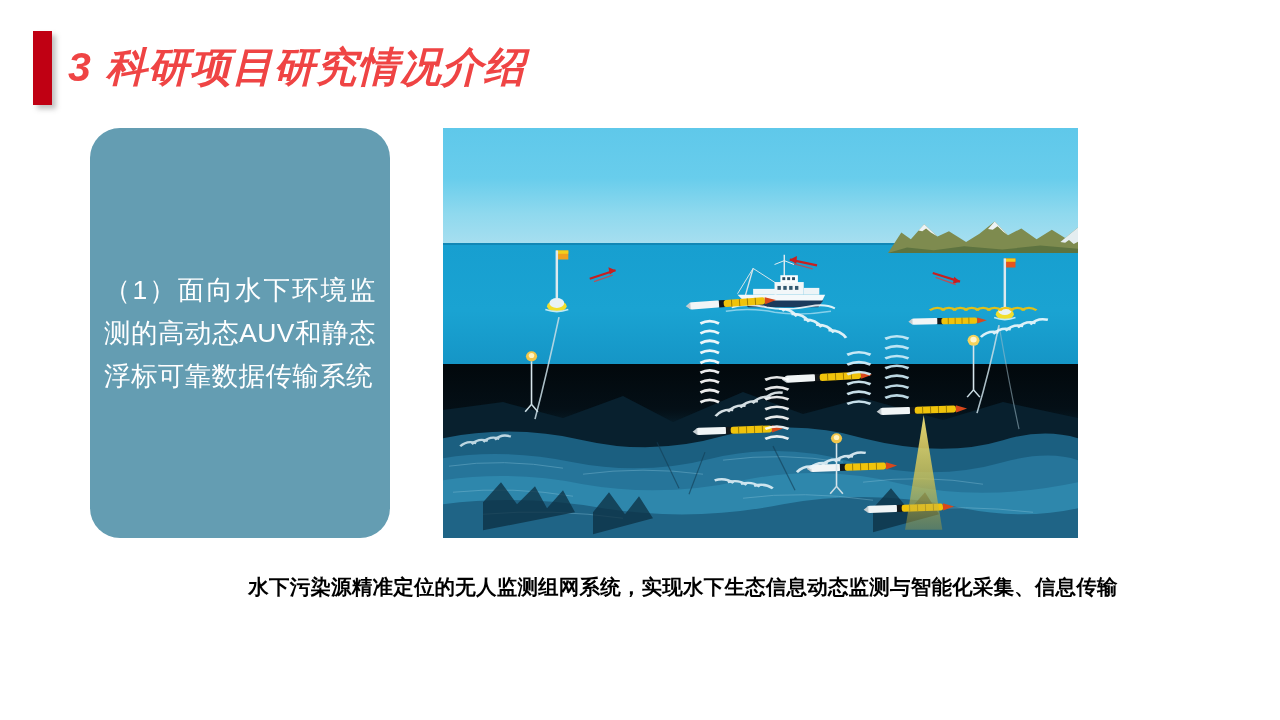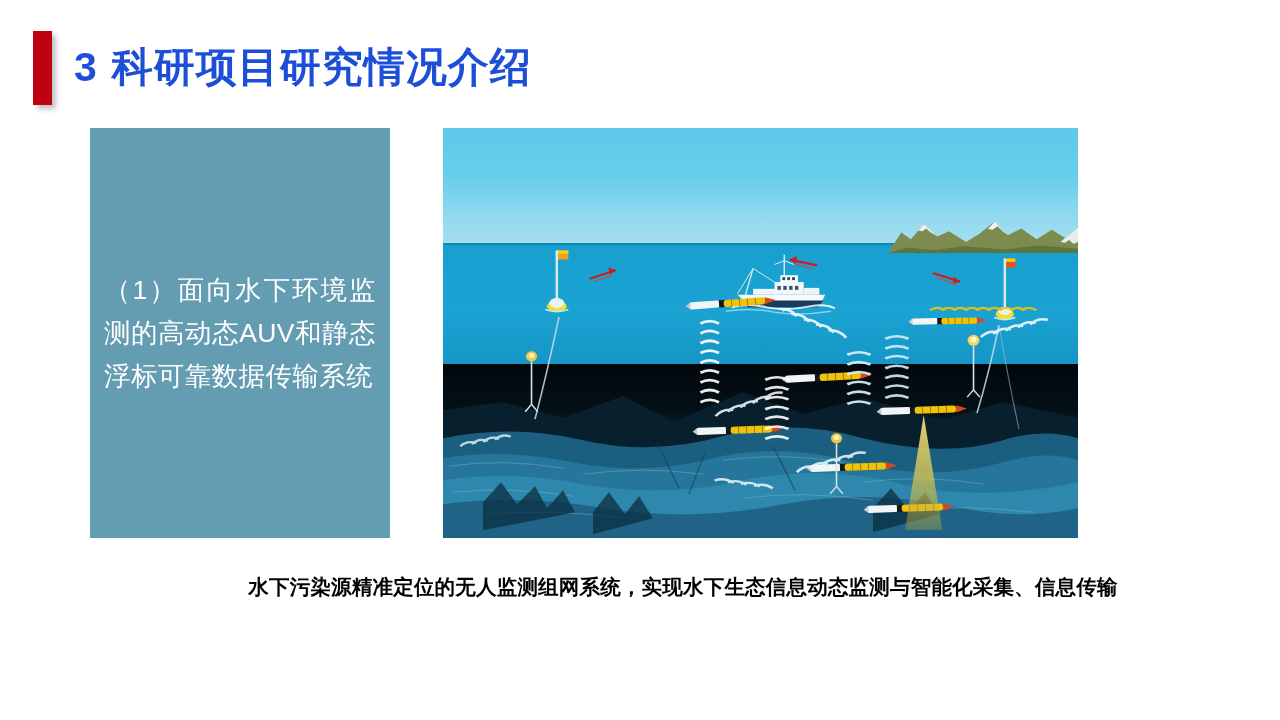--- a/index.html
+++ b/index.html
@@ -14,33 +14,33 @@
 
   
   .title-row { position:absolute; left:0; top:0; width:1280px; height:128px; }
   .title-bar {
     position:absolute; left:33px; top:31px;
     width:19px; height:74px;
     background:#C00013;
     box-shadow:4px 4px 5px rgba(120,120,120,0.45);
   }
   .title-text {
-    position:absolute; left:74px; top:36px;
+    position:absolute; left:68px; top:36px;
     font-size:41px; font-weight:bold;
-    color:#1d4ed8; letter-spacing:1px;
-    white-space:nowrap; line-height:62px;
+    color:#ef4444; letter-spacing:1px;
+    white-space:nowrap; line-height:62px;font-style:italic;
   }
   .title-text .num { margin-right:14px; }
 
   
   .text-panel {
     position:absolute; left:90px; top:128px;
     width:300px; height:410px;
     background:#649DB2;
-    display:flex; align-items:center; justify-content:center;
+    display:flex; align-items:center; justify-content:center;border-radius:30px;
   }
   .text-panel-inner {
     width:272px;
     color:#FFFFFF;
     font-size:26.5px;
     font-weight:500;
     line-height:43px;
     text-align:justify;
     text-justify:inter-ideograph;
     letter-spacing:0.4px;

